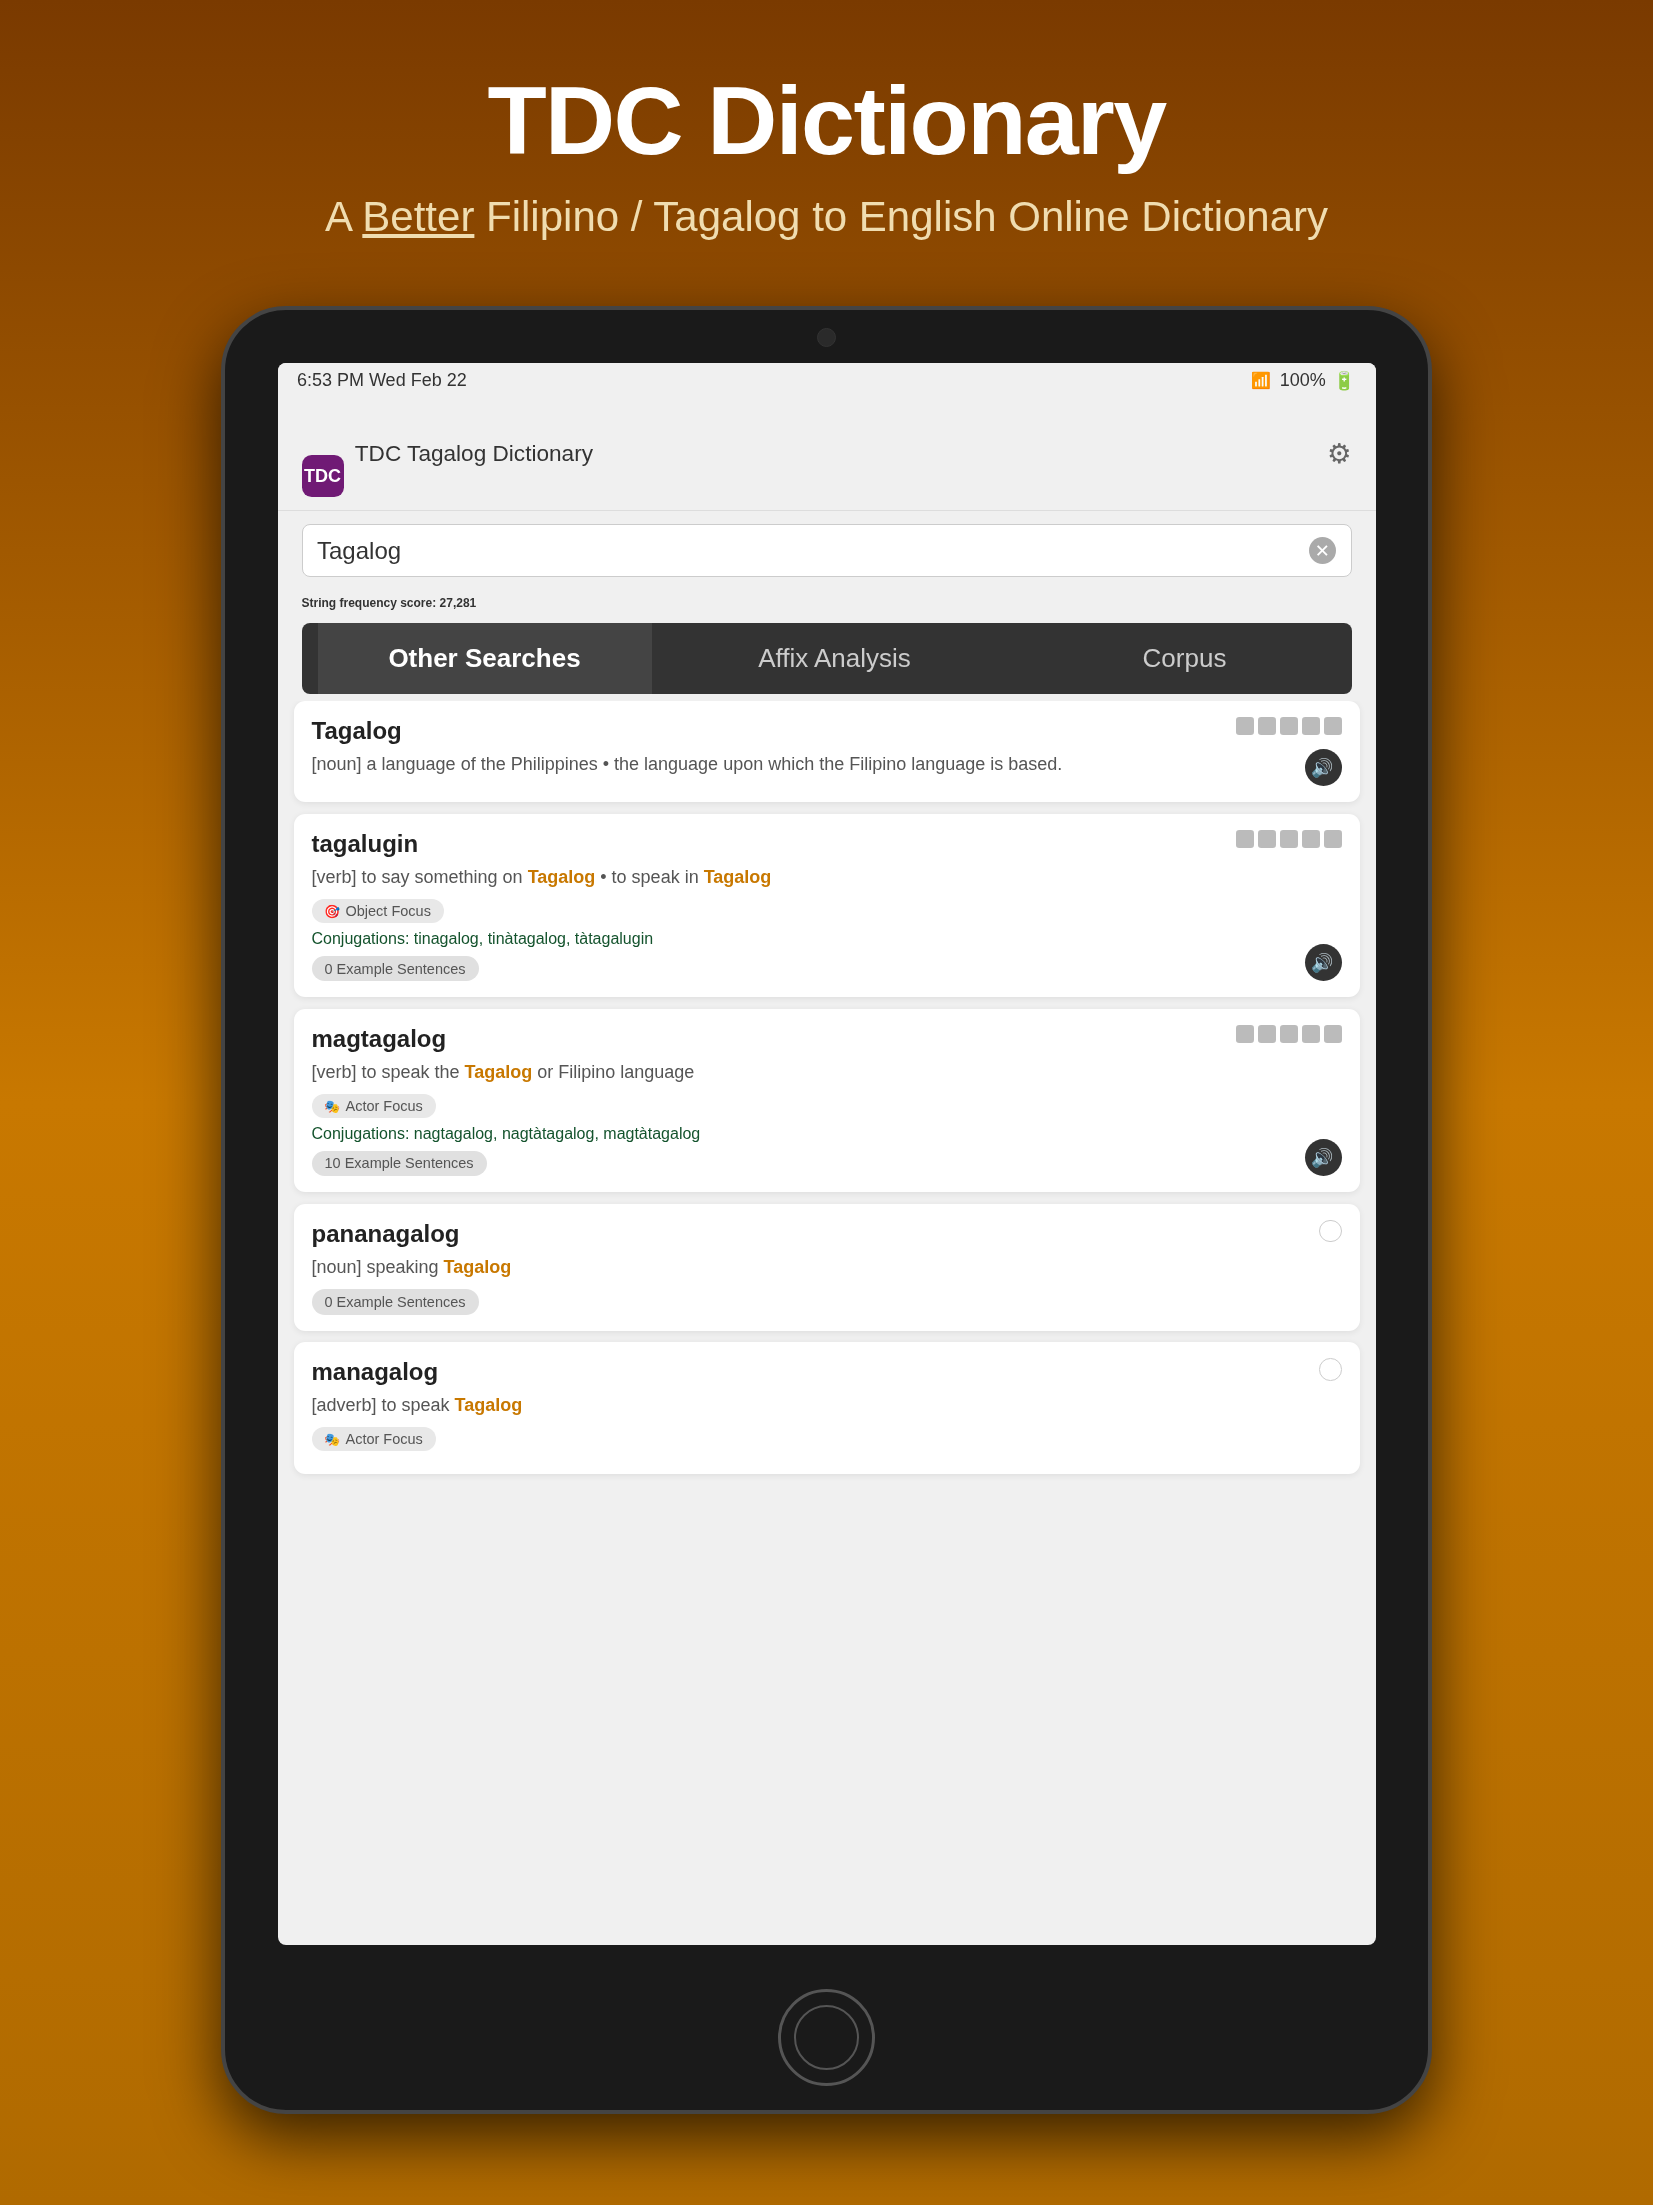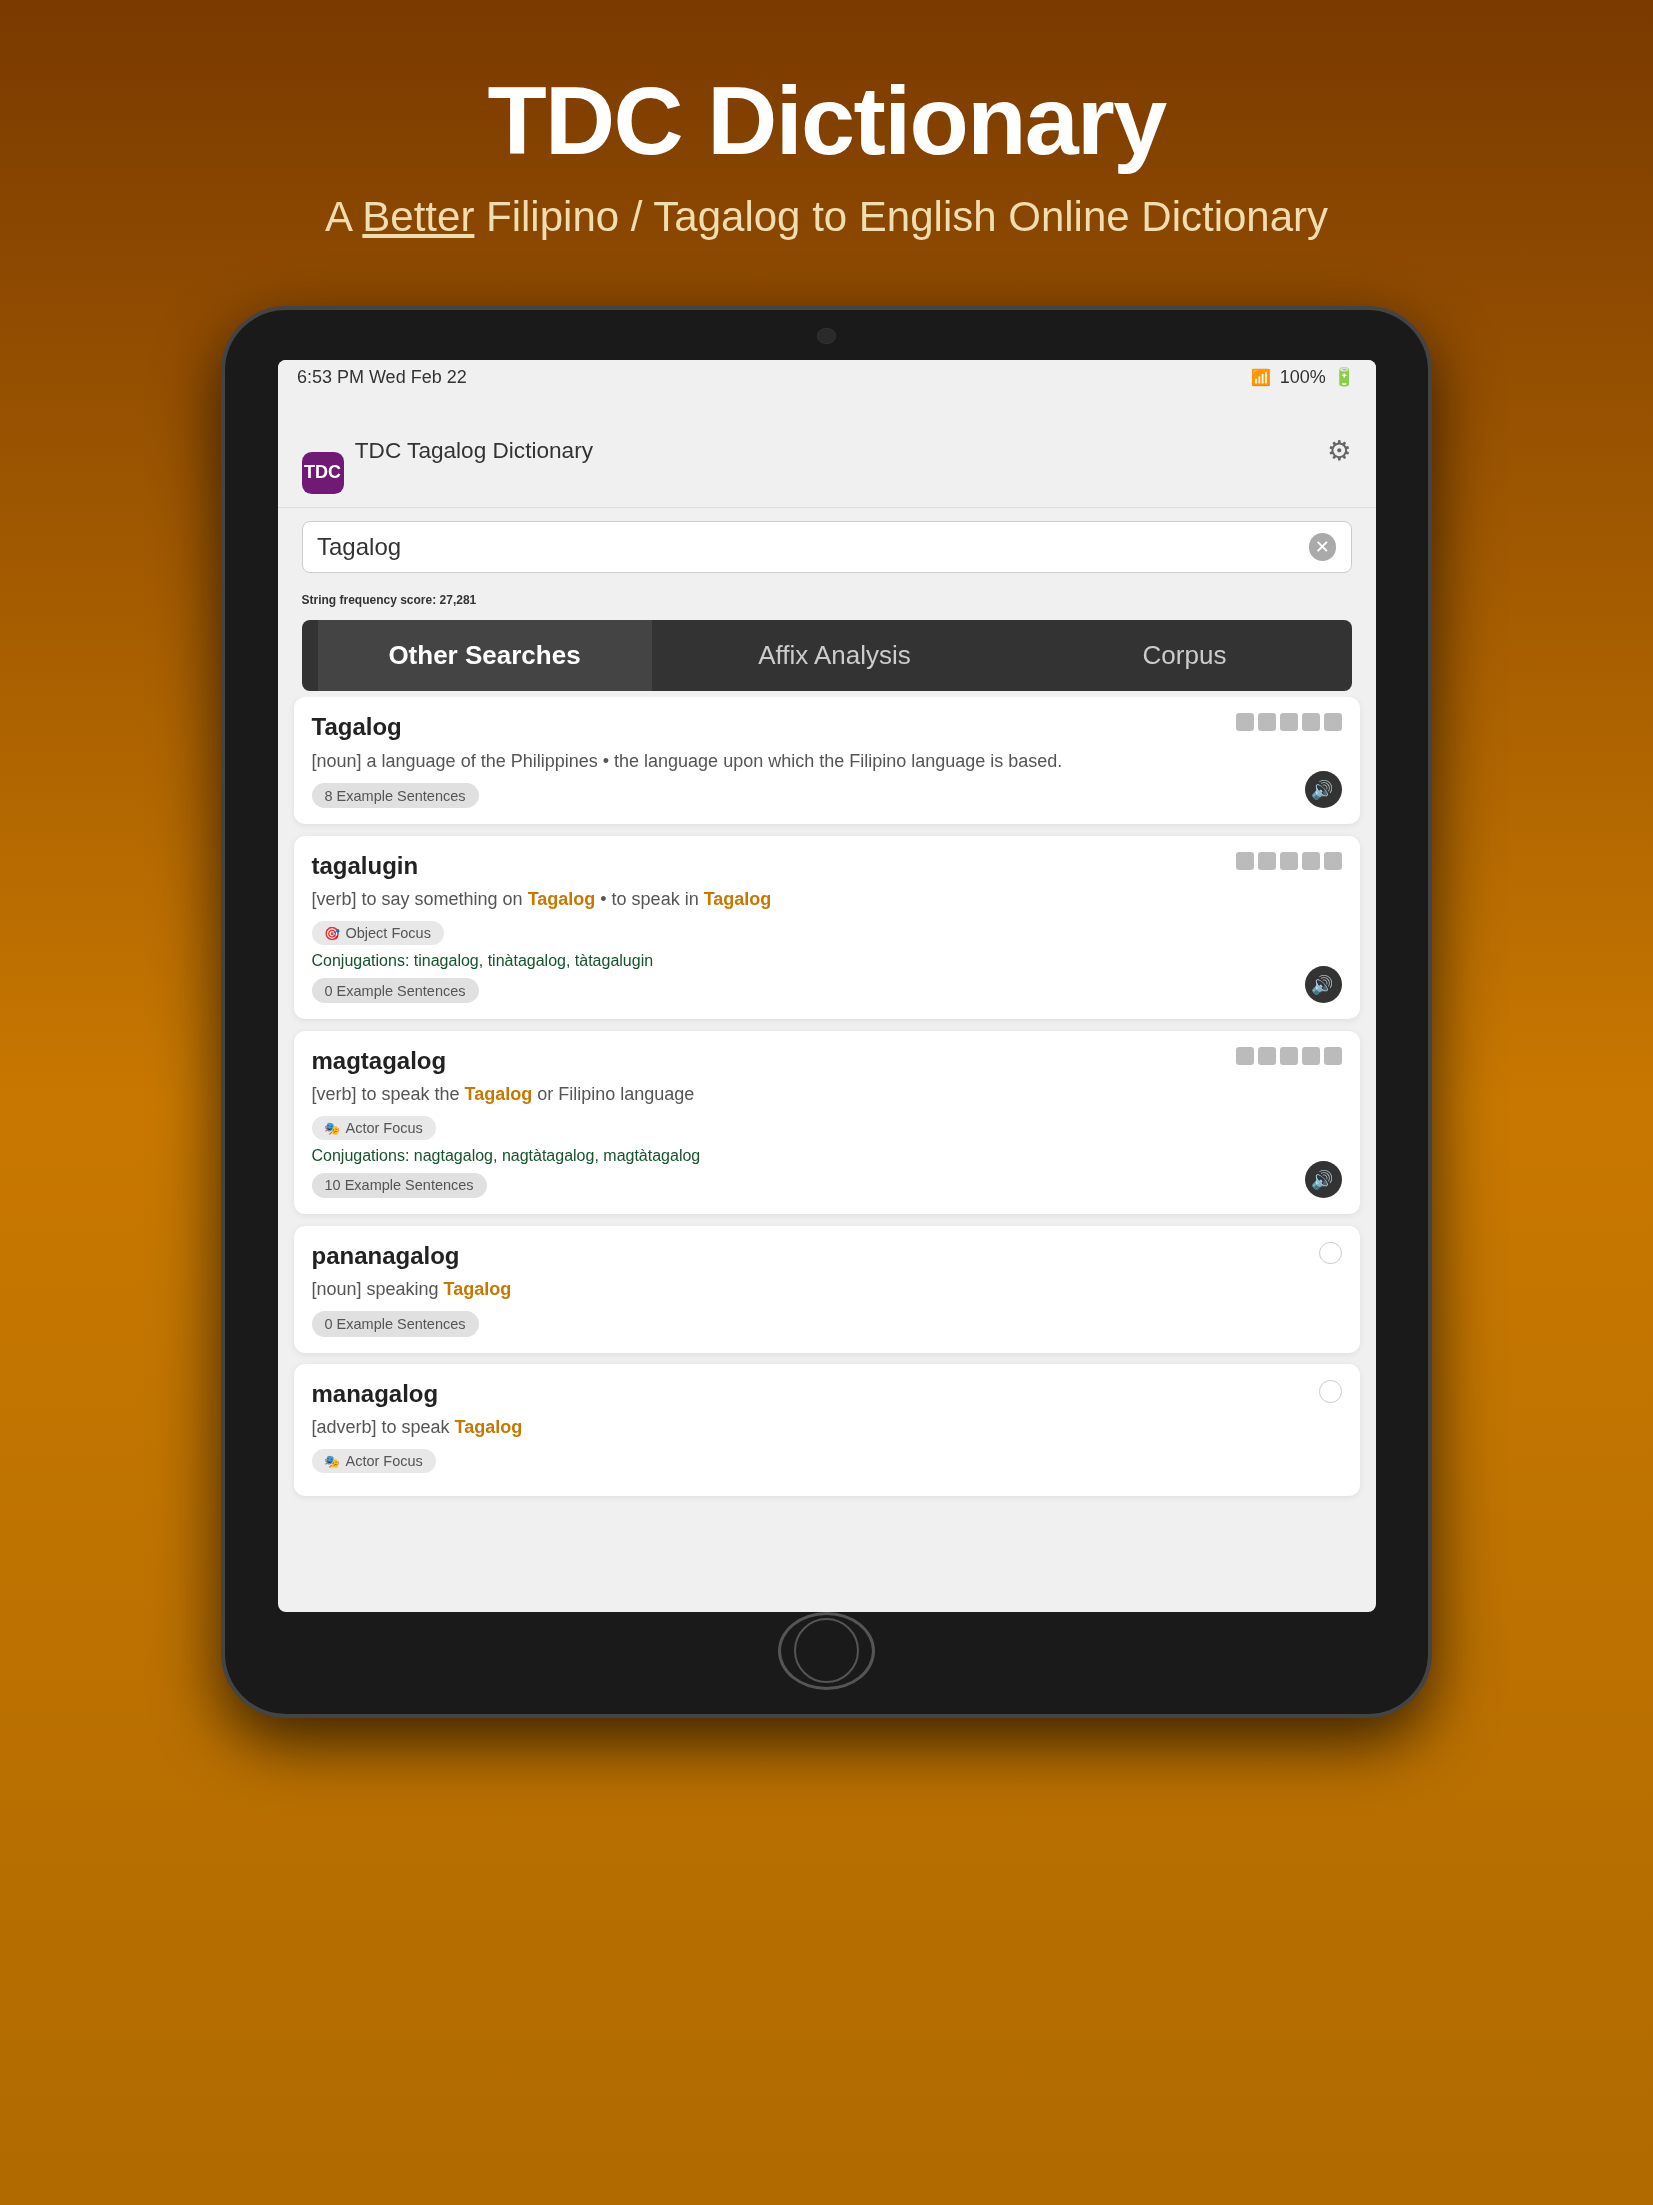--- a/index.html
+++ b/index.html
@@ -30,21 +30,21 @@
       margin-top: 16px;
     }
 
     .page-subtitle u {
       text-decoration: underline;
     }
 
     .tablet-wrapper {
       margin-top: 65px;
       width: 1211px;
-      height: 1412px;
+      height: 1808px;
       background: #1a1a1a;
       border-radius: 65px;
       border: 4.8px solid #444;
       position: relative;
       display: flex;
       flex-direction: column;
       align-items: center;
       box-shadow: 0 24px 65px rgba(0,0,0,0.7);
     }
 
@@ -404,23 +404,20 @@
           <span class="word-title">Tagalog</span>
           <div class="dots-row">
             <div class="dot"></div>
             <div class="dot"></div>
             <div class="dot"></div>
             <div class="dot"></div>
             <div class="dot"></div>
           </div>
         </div>
         <div class="word-def">[noun] a language of the Philippines • the language upon which the Filipino language is based.</div>
-        <div class="card-footer">
-          <div class="example-btn">8 Example Sentences</div>
-        </div>
         <div class="audio-btn">🔊</div>
       </div>
 
       <div class="result-card">
         <div class="card-header">
           <span class="word-title">tagalugin</span>
           <div class="dots-row">
             <div class="dot"></div>
             <div class="dot"></div>
             <div class="dot"></div>

